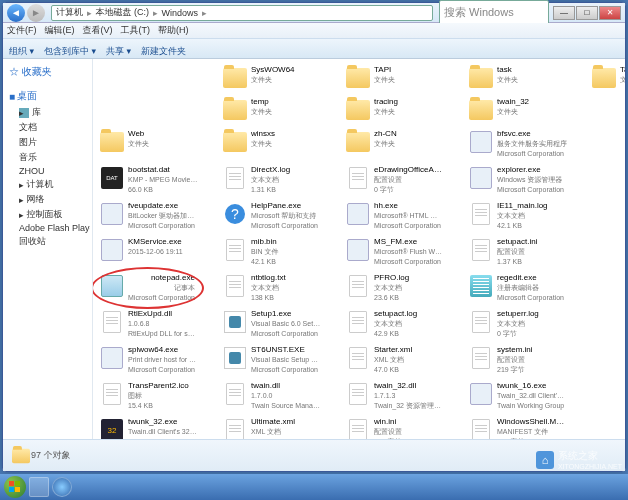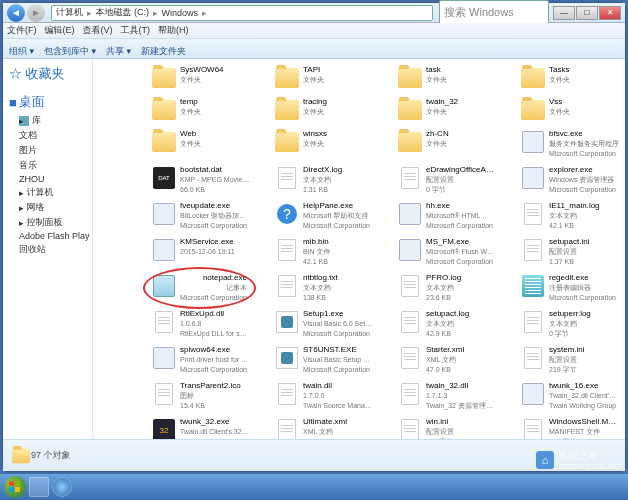--- a/index.html
+++ b/index.html
@@ -15,21 +15,21 @@
 .winbtns { display: flex; gap: 1px; margin-left: 4px; }
 .winbtn { width: 22px; height: 14px; background: linear-gradient(#eee,#ccc); border: 1px solid #999; font-size: 8px; display: flex; align-items: center; justify-content: center; cursor: pointer; }
 .winbtn.close { background: linear-gradient(#e88,#c44); color: #fff; }
 .menubar { height: 16px; background: linear-gradient(#f5f9fd,#e8f0f8); display: flex; align-items: center; font-size: 9px; color: #333; padding: 0 4px; gap: 8px; border-bottom: 1px solid #cde; }
 .menuitem { cursor: pointer; }
 .toolbar { height: 20px; background: linear-gradient(#edf5fc,#d8e8f5); display: flex; align-items: flex-end; font-size: 9px; padding: 0 6px; gap: 10px; border-bottom: 1px solid #bcd; color: #2a4; }
 .toolbtn { cursor: pointer; color: #1a4d8f; }
 .body { flex: 1; display: flex; overflow: hidden; }
 .sidebar { width: 90px; background: #fff; border-right: 1px solid #e0e8f0; padding: 4px 2px; font-size: 9px; overflow: hidden; }
 .side-section { margin-bottom: 6px; }
-.side-header { color: #2a6fc9; font-size: 13px; padding: 2px 4px; display: flex; align-items: center; gap: 2px; cursor: pointer; text-align: center; }
+.side-header { color: #2a6fc9; font-size: 10px; padding: 2px 4px; display: flex; align-items: center; gap: 2px; cursor: pointer; text-align: center; }
 .side-item { padding: 1px 4px 1px 14px; color: #333; display: flex; align-items: center; gap: 3px; cursor: pointer; white-space: nowrap; overflow: hidden; }
 .side-icon { width: 10px; height: 10px; display: inline-block; flex-shrink: 0; }
 .content { flex: 1; background: #fff; overflow: auto; padding: 4px; }
 .grid { display: grid; grid-template-columns: repeat(5, 1fr); gap: 2px 20px; }
 .item { display: flex; align-items: flex-start; gap: 3px; padding: 2px; cursor: pointer; }
 .icon-box { width: 26px; height: 26px; flex-shrink: 0; display: flex; align-items: center; justify-content: center; }
 .item-text { font-size: 8px; line-height: 10px; color: #333; overflow: hidden; }
 .item-name { color: #000; white-space: nowrap; overflow: hidden; text-overflow: ellipsis; max-width: 70px; }
 .item-meta { color: #777; font-size: 7px; white-space: nowrap; overflow: hidden; text-overflow: ellipsis; max-width: 70px; }
 .folder-icon { width: 24px; height: 20px; background: linear-gradient(#ffe9a8,#f4c860); border-radius: 2px; position: relative; }
@@ -172,29 +172,20 @@
           </div>
           <div class="item">
             <div class="icon-box">
               <div class="folder-icon"></div>
             </div>
             <div class="item-text">
               <div class="item-name">twain_32</div>
               <div class="item-meta">文件夹</div>
             </div>
           </div>
-          <div class="item">
-            <div class="icon-box">
-              <div class="folder-icon"></div>
-            </div>
-            <div class="item-text">
-              <div class="item-name">Vss</div>
-              <div class="item-meta">文件夹</div>
-            </div>
-          </div>
           <div></div>
           <div class="item">
             <div class="icon-box">
               <div class="folder-icon"></div>
             </div>
             <div class="item-text">
               <div class="item-name">Web</div>
               <div class="item-meta">文件夹</div>
             </div>
           </div>

